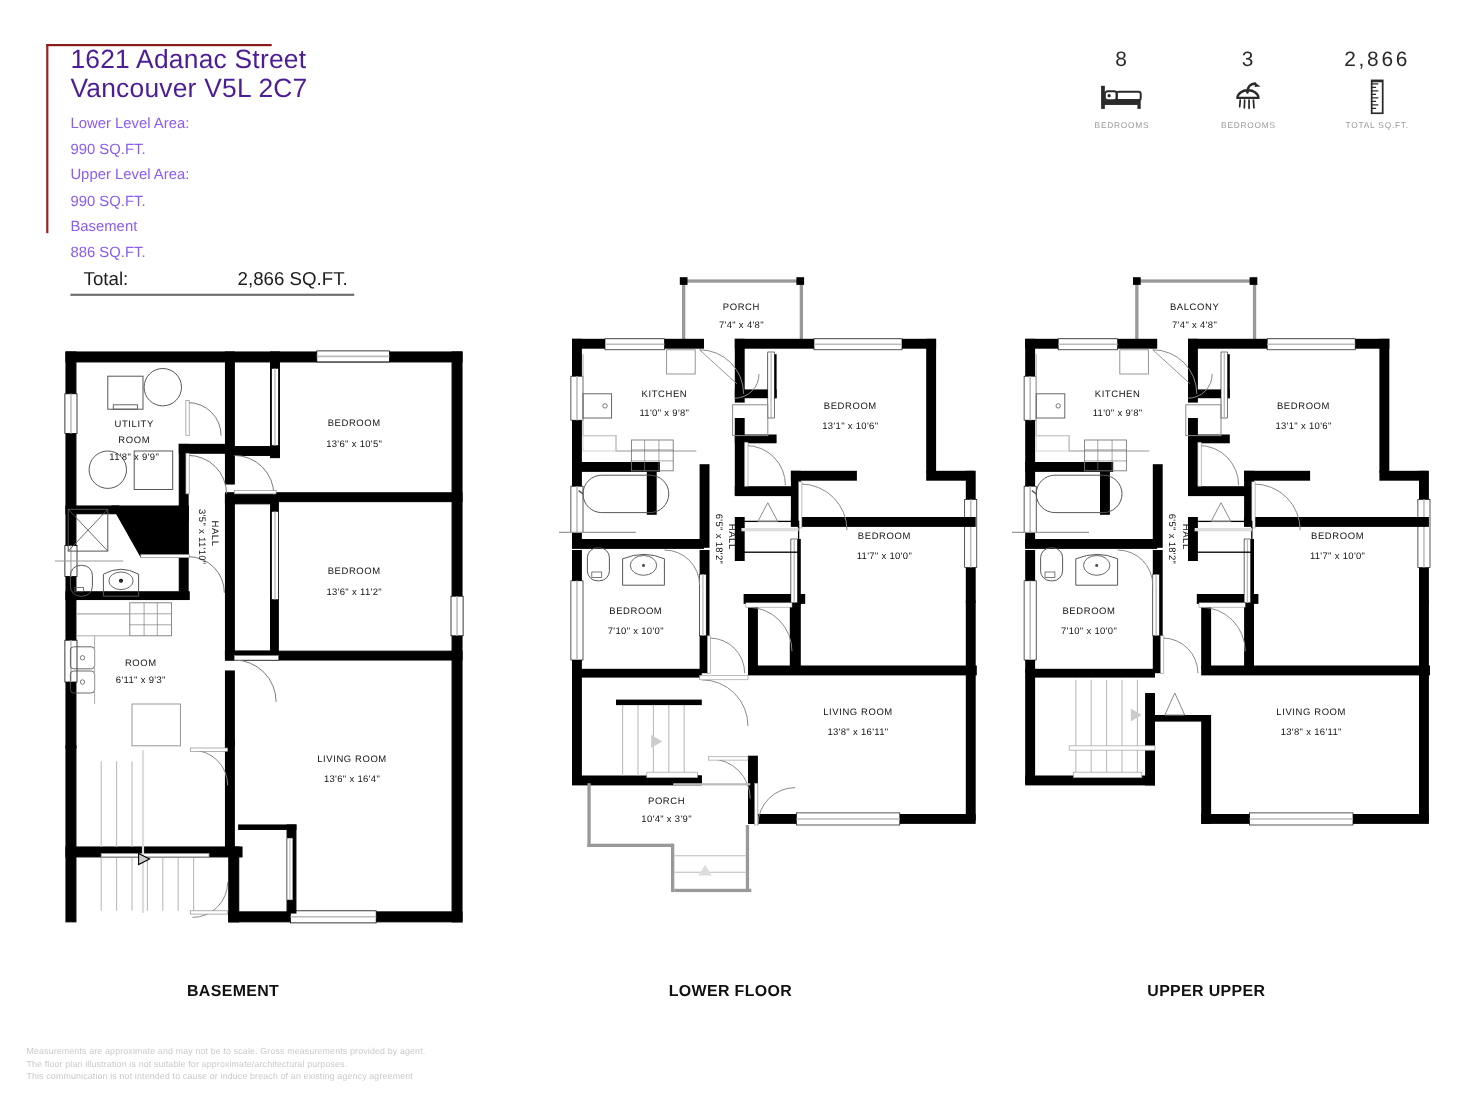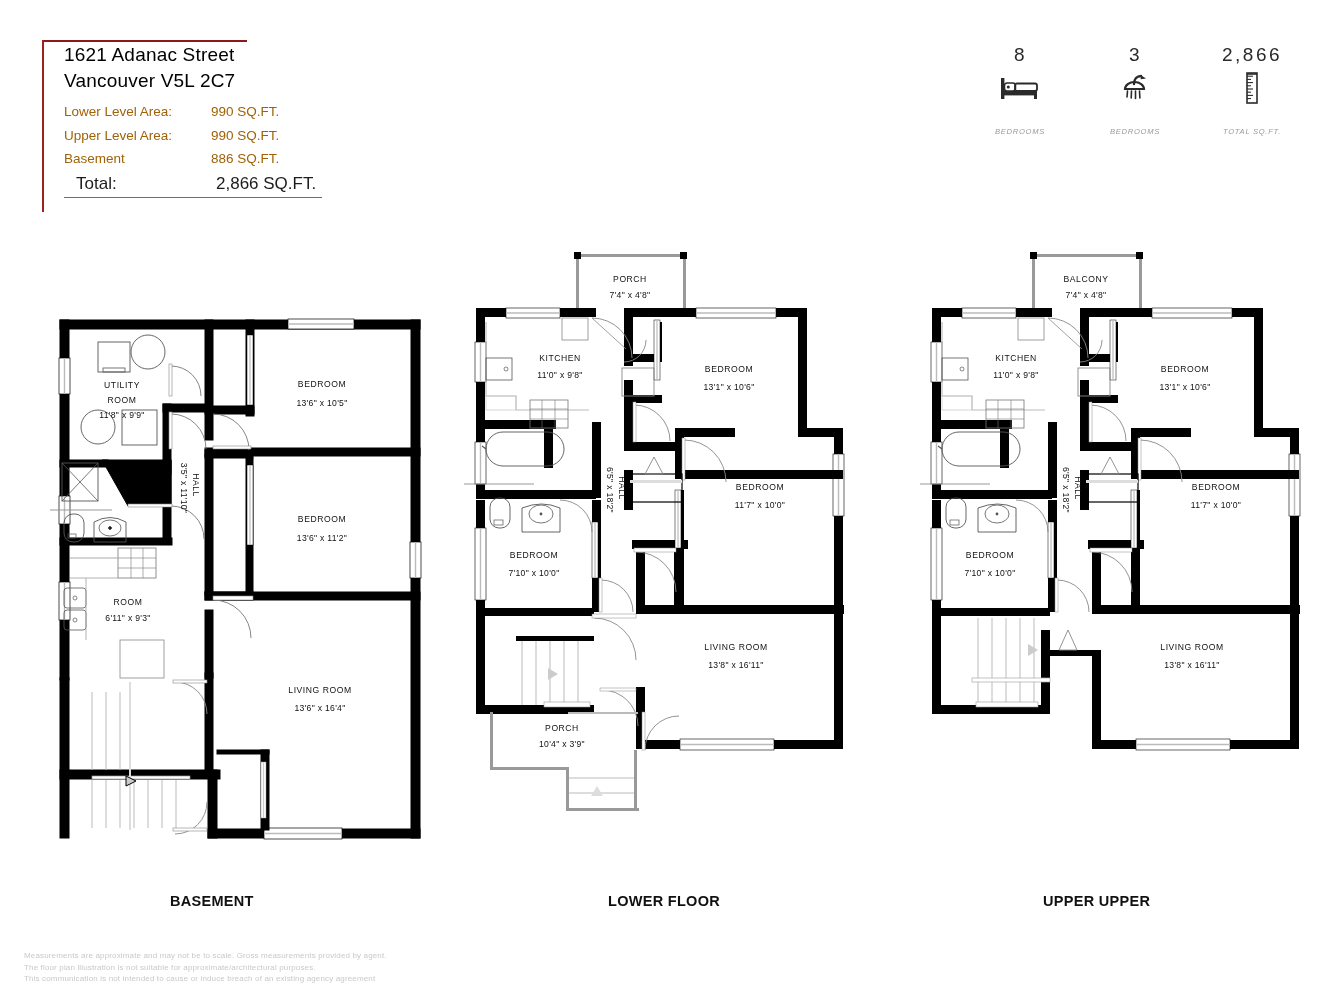--- a/index.html
+++ b/index.html
@@ -6,35 +6,35 @@
   body{
     width:1334px;height:1000px;background:#ffffff;
     font-family:"Liberation Sans", sans-serif;
     color:#1a1a1a;overflow:hidden;position:relative;
   }
   
   #header{position:absolute;left:42px;top:40px;width:300px;}
   #header-rule-top{width:205px;height:2px;background:#8c1a1a;}
   #header-rule-left{position:absolute;left:0;top:0;width:2px;height:172px;background:#9c2020;}
   #addr{padding-left:22px;}
-  .addr-line{font-size:19px;line-height:26px;letter-spacing:.2px;color:#000000;}
+  .addr-line{font-size:24px;line-height:26px;letter-spacing:.2px;color:#4c1d95;}
   #area-table{padding-left:22px;margin-top:6px;}
-  .area-row{display:flex;font-size:13.5px;line-height:23.5px;color:#a16207;}
+  .area-row{display:flex;font-size:13.5px;line-height:23.5px;color:#8b5cf6;flex-direction:column;}
   .area-row .lbl{width:147px;}
   .area-row .val{}
   #total-rule{margin-left:22px;width:258px;height:1.5px;background:#6f6f6f;margin-top:1px;}
   #total-row{display:flex;padding-left:22px;font-size:17px;line-height:25px;color:#1c1c1c;margin-left:12px;}
   #total-row .lbl{width:140px;}
   
   #stats{position:absolute;left:960px;top:44px;width:350px;height:95px;}
   .stat{position:absolute;text-align:center;width:120px;}
   .stat-num{font-size:19px;color:#2a2a2a;letter-spacing:1.5px;line-height:22px;}
   .stat-num.wide{letter-spacing:2.5px;}
   .stat-ico{height:36px;display:flex;align-items:center;justify-content:center;margin-top:4px;}
-  .stat-cap{font-size:7.6px;letter-spacing:.7px;color:#9a9a9a;margin-top:21px;font-style:italic;}
+  .stat-cap{font-size:7.6px;letter-spacing:.7px;color:#9a9a9a;margin-top:3px;}
   
   .plan{position:absolute;}
   .plan svg{display:block;}
   .plan-label{position:absolute;font-size:14.5px;font-weight:bold;letter-spacing:.3px;color:#111;}
   
   #footer{position:absolute;left:24px;top:950px;width:600px;}
   .foot-line{font-size:8px;line-height:11.5px;color:#c9c9c9;letter-spacing:.15px;}
   .rmlabel{font-size:8.6px;letter-spacing:.55px;fill:#111;font-family:"Liberation Sans",sans-serif;}
   .rmdim{font-size:8.6px;letter-spacing:.3px;fill:#111;font-family:"Liberation Sans",sans-serif;}
 </style>
@@ -268,21 +268,21 @@
 
   <text class="rmlabel" x="78" y="295" text-anchor="middle">ROOM</text>
   <text class="rmdim" x="78" y="311" text-anchor="middle">6'11" x 9'3"</text>
 
   <text class="rmlabel" x="270" y="383" text-anchor="middle">LIVING ROOM</text>
   <text class="rmdim" x="270" y="401" text-anchor="middle">13'6" x 16'4"</text>
 </svg>
 </div>
 <div class="plan-label" style="left:170px;top:893px;">BASEMENT</div>
 
-<div class="plan" style="left:464px;top:250px;">
+<div class="plan" style="left:508px;top:250px;">
 <svg width="400" height="620" viewBox="0 0 400 620">
 
   <g>
     <rect x="112" y="4" width="110" height="3" fill="#999"></rect>
     <rect x="112" y="4" width="3" height="56" fill="#999"></rect>
     <rect x="219" y="4" width="3" height="56" fill="#999"></rect>
     <rect x="110" y="2" width="7" height="7" fill="#000"></rect>
     <rect x="216" y="2" width="7" height="7" fill="#000"></rect>
   </g>
   <text class="rmlabel" x="166" y="32" text-anchor="middle">PORCH</text>

